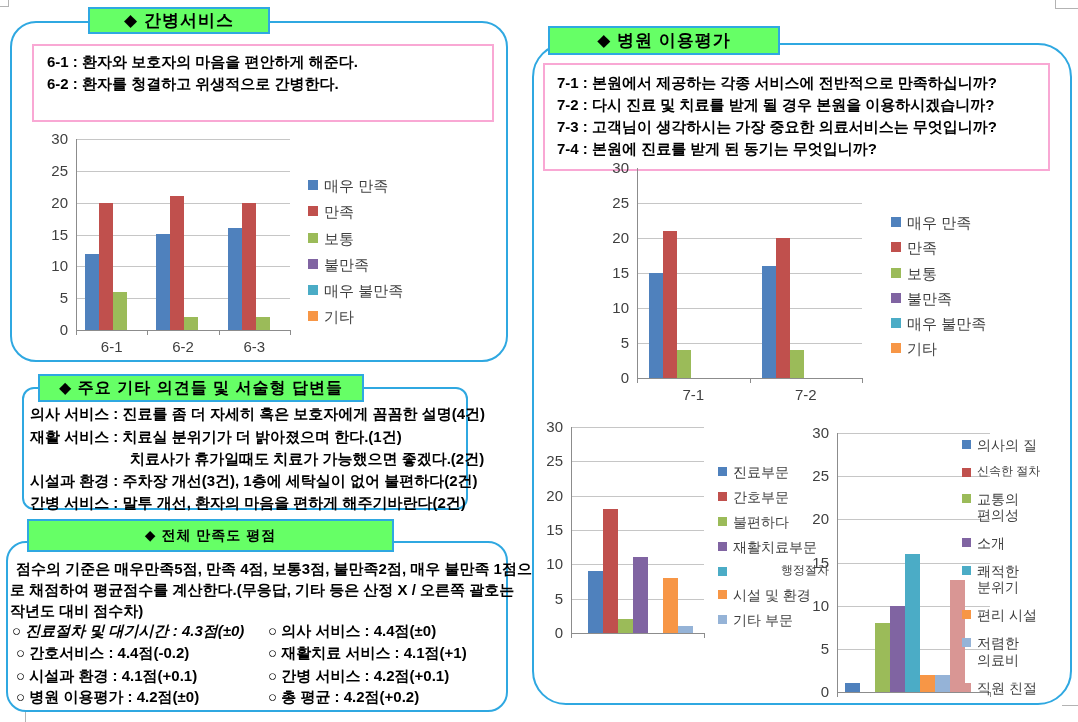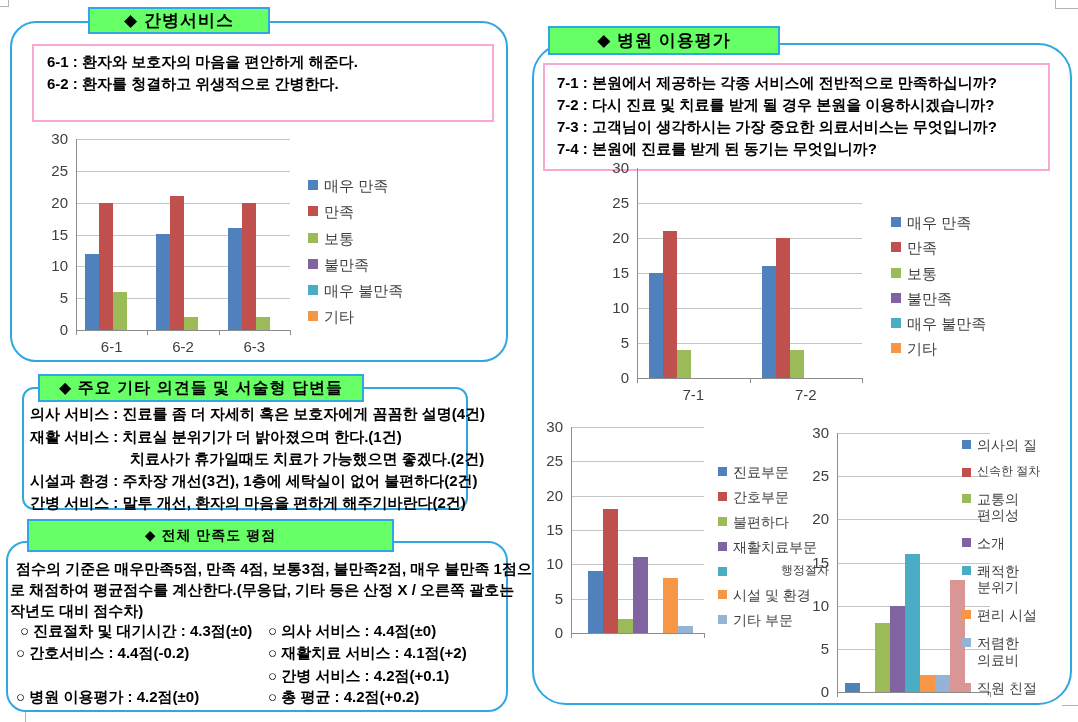--- a/index.html
+++ b/index.html
@@ -113,24 +113,25 @@
   <div class="opline" style="left:30px;top:472px;">시설과 환경 : 주차장 개선(3건), 1층에 세탁실이 없어 불편하다(2건)</div>
   <div class="opline" style="left:30px;top:494px;">간병 서비스 : 말투 개선, 환자의 마음을 편하게 해주기바란다(2건)</div>
 
   <div class="green-header" style="left:27px;top:519px;width:367px;height:33px;font-size:14px;">
     <span>◆ 전체 만족도 평점</span>
   </div>
   <div class="blue-box" style="left:6px;top:541px;width:502px;height:171px;border-radius:20px;"></div>
   <div class="opline" style="left:16px;top:560px;">점수의 기준은 매우만족5점, 만족 4점, 보통3점, 불만족2점, 매우 불만족 1점으</div>
   <div class="opline" style="left:10px;top:581px;">로 채점하여 평균점수를 계산한다.(무응답, 기타 등은 산정 X / 오른쪽 괄호는</div>
   <div class="opline" style="left:10px;top:602px;">작년도 대비 점수차)</div>
-  <div class="opline" style="left:20px;top:622px;">○ 진료절차 및 대기시간 : 4.3점(±0)</div>
+  <div class="opline" style="left:12px;top:622px;font-style:italic;">○ 진료절차 및 대기시간 : 4.3점(±0)</div>
   <div class="opline" style="left:268px;top:622px;">○ 의사 서비스 : 4.4점(±0)</div>
   <div class="opline" style="left:16px;top:644px;">○ 간호서비스 : 4.4점(-0.2)</div>
-  <div class="opline" style="left:268px;top:644px;">○ 재활치료 서비스 : 4.1점(+2)</div>
+  <div class="opline" style="left:268px;top:644px;">○ 재활치료 서비스 : 4.1점(+1)</div>
+  <div class="opline" style="left:16px;top:667px;">○ 시설과 환경 : 4.1점(+0.1)</div>
   <div class="opline" style="left:268px;top:667px;">○ 간병 서비스 : 4.2점(+0.1)</div>
   <div class="opline" style="left:16px;top:688px;">○ 병원 이용평가 : 4.2점(±0)</div>
   <div class="opline" style="left:268px;top:688px;">○ 총 평균 : 4.2점(+0.2)</div>
 
   <div class="green-header" style="left:548px;top:26px;width:232px;height:29px;">
     <span>◆ 병원 이용평가</span>
   </div>
   <div class="blue-box" style="left:532px;top:43px;width:540px;height:662px;border-radius:34px;"></div>
   <div class="qbox" style="left:543px;top:63px;width:507px;height:108px;padding:7px 0 0 12px;">
     <div class="qline">7-1 : 본원에서 제공하는 각종 서비스에 전반적으로 만족하십니까?</div>

